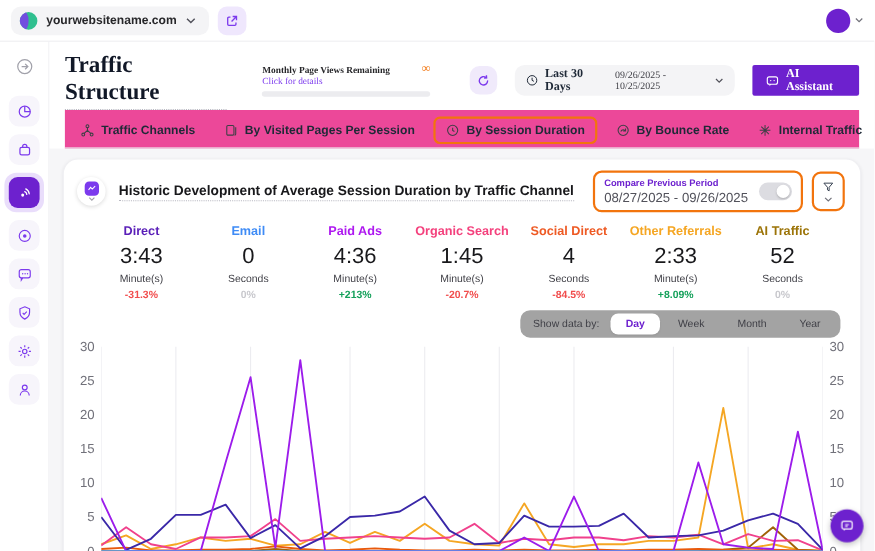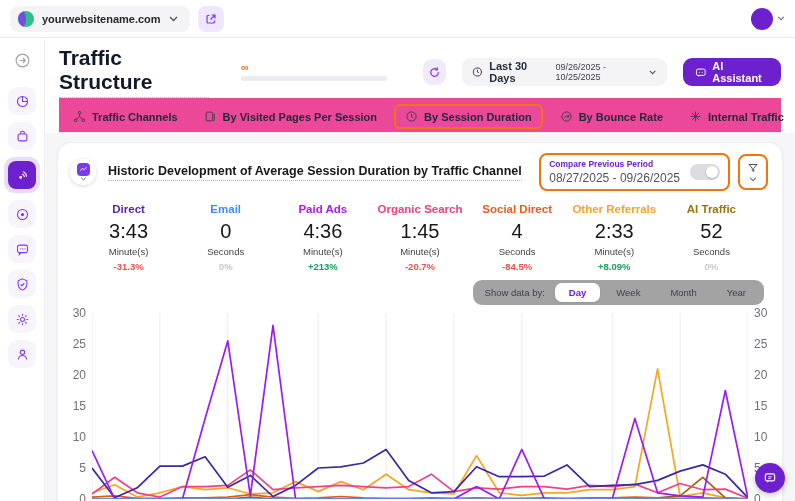--- a/index.html
+++ b/index.html
@@ -22,34 +22,34 @@
   .sidebar { width:45px; background:#fff; border-right:1px solid #EFEFF2; display:flex; flex-direction:column; align-items:center; padding-top:8px; gap:7px; }
   .side-item { width:28px; height:28px; border-radius:9px; background:#F7F5FB; display:flex; align-items:center; justify-content:center; color:#7C3AED; cursor:pointer; }
   .side-item.muted { background:transparent; color:#A1A1AA; margin-bottom:6px; }
   .side-item.active-wrap { width:36px; height:36px; background:#E9DDFB; border-radius:11px; }
   .side-item.active-wrap .inner { width:28px; height:28px; border-radius:8px; background:#6D21CE; color:#fff; display:flex; align-items:center; justify-content:center; }
 
   .content { flex:1; display:flex; flex-direction:column; background:#F6F6F8; min-width:0; }
 
   
   .page-head { background:#fff; padding:8px 14px 0 14px; }
-  .head-row { display:flex; align-items:center; gap:18px; }
+  .head-row { display:flex; align-items:center; gap:18px;font-family:Liberation Serif, serif; }
   .page-title { font-size:21px; font-weight:bold; color:#111827; border-bottom:1.5px dotted #B9B9C2; padding-bottom:3px; }
   .quota { width:158px; margin-left:14px; }
   .quota-top { display:flex; justify-content:space-between; align-items:flex-start; }
   .quota-label { font-size:8.5px; font-weight:bold; color:#27272A; }
   .quota-link { font-size:8.5px; color:#7C3AED; cursor:pointer; }
   .quota-inf { font-size:11px; color:#F2740D; font-weight:bold; line-height:8px; }
   .quota-bar { margin-top:5px; height:5px; border-radius:3px; background:#ECECEF; }
   .controls { display:flex; align-items:center; gap:16px; }
   .refresh-btn { width:26px; height:26px; border-radius:9px; background:#F0EAFB; display:flex; align-items:center; justify-content:center; cursor:pointer; }
   .date-pill { height:28px; background:#F4F4F6; border-radius:9px; display:flex; align-items:center; gap:6px; padding:0 10px; cursor:pointer; }
   .date-main { font-size:11px; font-weight:bold; color:#1F2937; }
   .date-range { font-size:9px; color:#3F3F46; }
-  .ai-btn { height:28px; background:#6D21CE; border-radius:9px; color:#fff; display:flex; align-items:center; gap:6px; padding:0 12px; font-size:11px; font-weight:bold; cursor:pointer; }
+  .ai-btn { height:28px; background:#6D21CE; border-radius:2px; color:#fff; display:flex; align-items:center; gap:6px; padding:0 12px; font-size:11px; font-weight:bold; cursor:pointer; }
 
   
   .tabs { display:flex; align-items:center; gap:26px; padding:12px 14px 9px 14px; border-bottom:1px solid #ECECEF; background:#ec4899; }
   .tab { display:flex; align-items:center; gap:6px; font-size:11px; font-weight:bold; color:#1F2937; cursor:pointer; white-space:nowrap; }
   .tab .ticon { color:#3F3F46; display:flex; }
   .tab.hl { border:2px solid #F2740D; border-radius:6px; padding:4px 9px; margin:-6px -9px; }
 
   
   .main { flex:1; padding:9px 12px; }
   .card { background:#fff; border:1px solid #EFEFF2; border-radius:14px; box-shadow:0 1px 3px rgba(20,20,30,.05); height:100%; padding-top:8px; }
@@ -183,20 +183,24 @@
         </svg>
     </div>
   </div>
 
   <div class="content">
     <div class="page-head">
       <div class="head-row">
         <div class="page-title">Traffic Structure</div>
         <div class="quota">
           <div class="quota-top">
+            <div>
+              <div class="quota-label">Monthly Page Views Remaining</div>
+              <div class="quota-link">Click for details</div>
+            </div>
             <div class="quota-inf">∞</div>
           </div>
           <div class="quota-bar"></div>
         </div>
         <div class="spacer"></div>
         <div class="controls">
           <div class="refresh-btn">
             <svg width="13" height="13" viewBox="0 0 24 24">
                 <path d="M19 12a7 7 0 1 1-2.5-5.4" fill="none" stroke="#7C3AED" stroke-width="2.3" stroke-linecap="round"></path>
                 <path d="M17 2.5l.3 4.4-4.3.3" fill="none" stroke="#7C3AED" stroke-width="2.3"></path>

